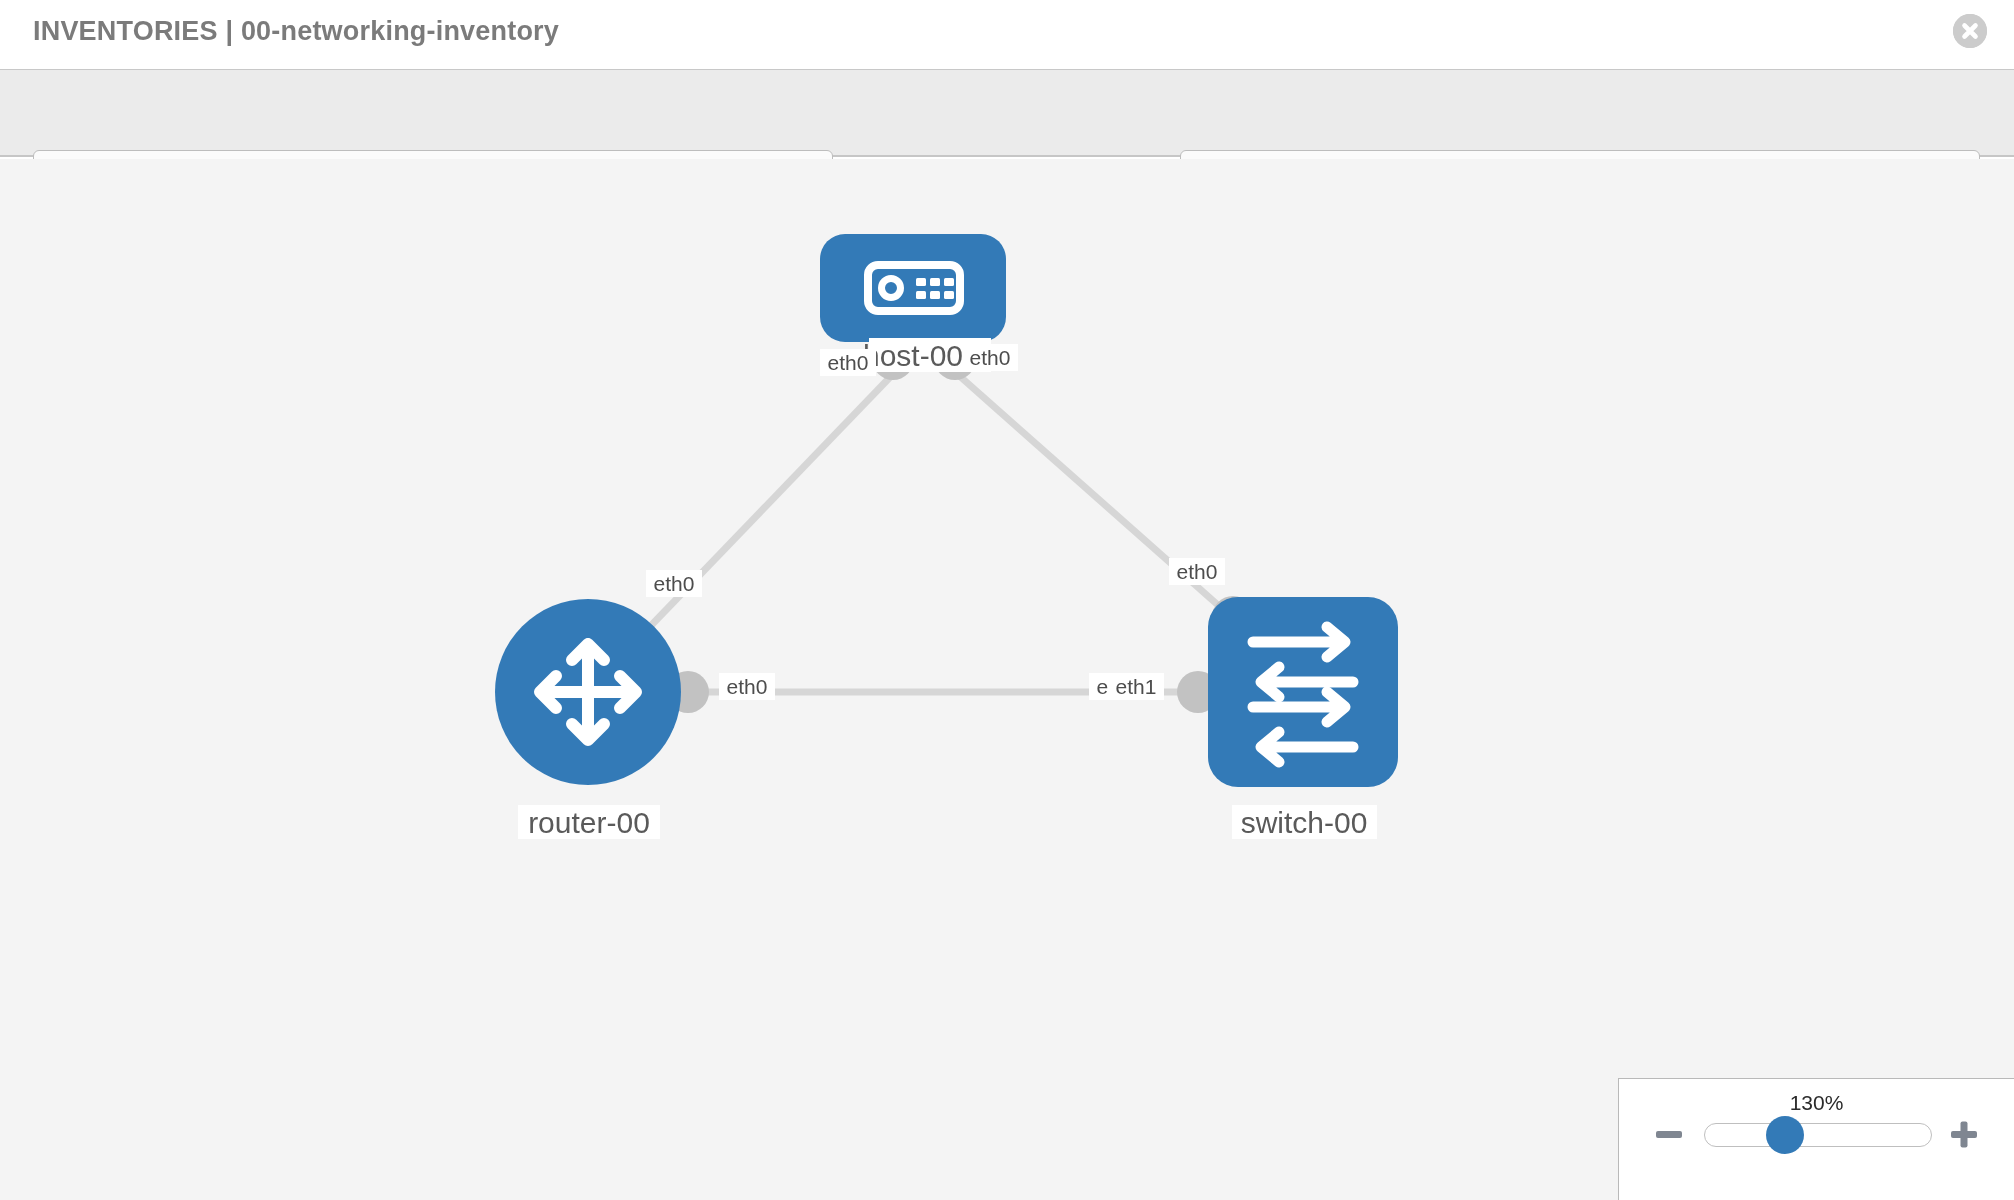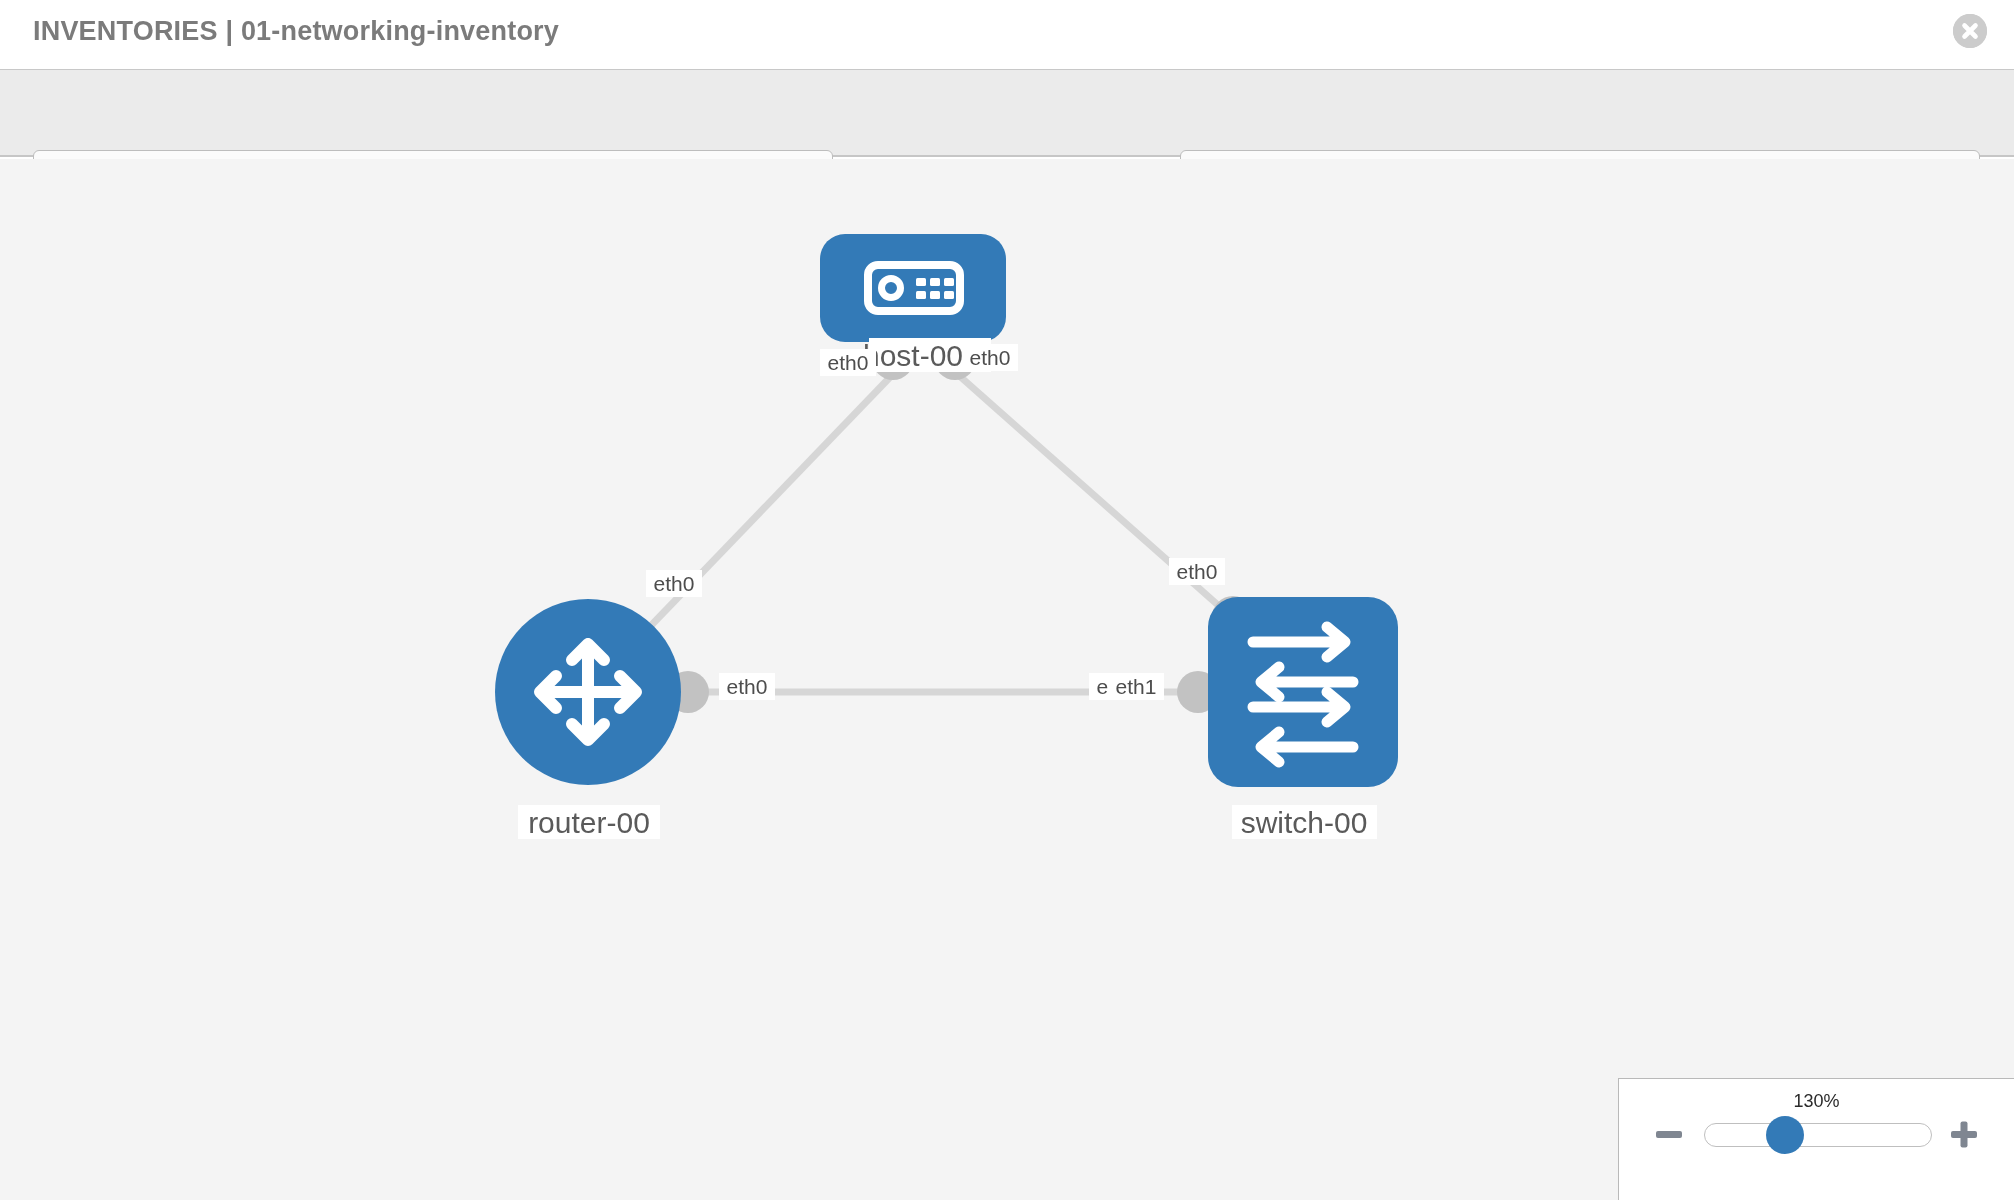--- a/index.html
+++ b/index.html
@@ -71,21 +71,21 @@
   
   .zoom-panel {
     position: absolute; left: 1618px; top: 1078px;
     width: 396px; height: 122px;
     background: #ffffff;
     border: 1px solid #b9b9b9;
     border-right: none; border-bottom: none;
   }
   .zoom-pct {
     position: absolute; left: 0; right: 0; top: 12px;
-    text-align: center; font-size: 18px; color: #2b2b2b;
+    text-align: center; font-size: 21px; color: #2b2b2b;
   }
   .zoom-minus, .zoom-plus {
     position: absolute; top: 38px; width: 34px; height: 34px; cursor: pointer;
   }
   .zoom-minus { left: 33px; }
   .zoom-plus  { left: 328px; }
   .zoom-track {
     position: absolute; left: 85px; top: 44px;
     width: 228px; height: 24px;
     border: 1px solid #bfbfbf; border-radius: 12px; background: #ffffff;
@@ -101,21 +101,21 @@
   .node-label  { font-family: "Liberation Sans", sans-serif; font-size: 30px; fill: #5a5a5a; }
   .iface-label { font-family: "Liberation Sans", sans-serif; font-size: 21px; fill: #4d4d4d; }
   .lbl-bg      { fill: #ffffff; }
 </style>
 </head>
 <body>
 
 <div id="app">
 
   <div class="header">
-    <div class="header-title">INVENTORIES | 01-networking-inventory</div>
+    <div class="header-title">INVENTORIES | 00-networking-inventory</div>
     <div class="close-btn">
       <svg width="34" height="34" viewBox="0 0 34 34" aria-hidden="true">
         <circle cx="17" cy="17" r="17" fill="#cccccc"></circle>
         <path d="M11.5 11.5 L22.5 22.5 M22.5 11.5 L11.5 22.5" stroke="#ffffff" stroke-width="4.6" stroke-linecap="round"></path>
       </svg>
     </div>
   </div>
 
   <div class="toolbar">
 

